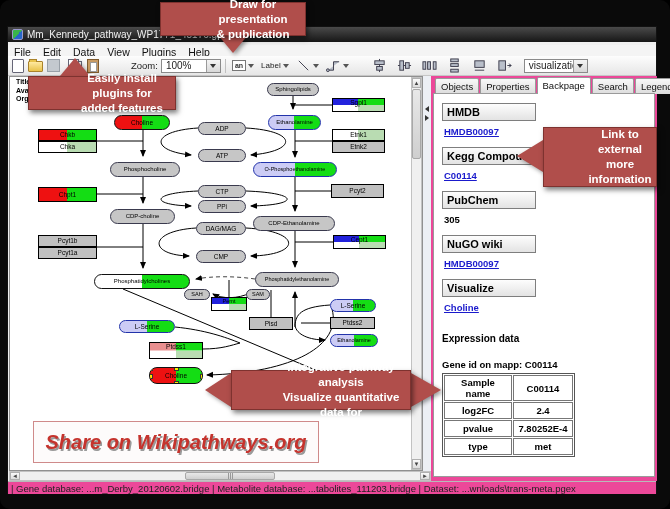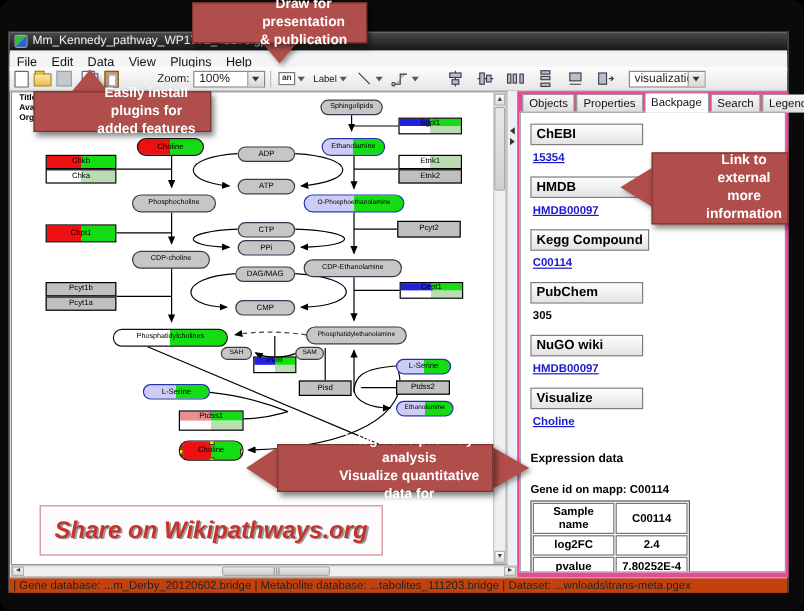--- a/index.html
+++ b/index.html
@@ -79,21 +79,21 @@
              font-weight:bold;font-size:11px;color:#000;padding:2px 4px;}
   .bp-link{display:block;margin:5px 0 0 2px;font-size:9.5px;font-weight:bold;color:var(--link-blue);text-decoration:underline;}
   .bp-value{display:block;margin:5px 0 0 2px;font-size:9.5px;font-weight:bold;color:#000;}
   #bp-expression{font-weight:bold;font-size:10px;color:#000;margin:20px 0 0 0;}
   #bp-geneid{font-weight:bold;font-size:9.5px;color:#000;margin-top:15px;}
   #exp-table{border-collapse:separate;border-spacing:1px;border:1px solid #555;background:#fff;margin-top:3px;}
   #exp-table td{border:1px solid #777;font-size:9.5px;font-weight:bold;text-align:center;padding:1px 3px;height:13px;margin-top:40px;}
   #exp-table td:first-child{width:60px;}
   #exp-table td:last-child{width:52px;}
   
-  #statusbar{position:absolute;left:0;top:454px;width:100%;height:13px;background:#c2410c;border-top:1px solid #b9b9b9;
+  #statusbar{position:absolute;left:0;top:454px;width:100%;height:13px;background:#ec4899;border-top:1px solid #b9b9b9;
              font-size:9.5px;color:#222;display:flex;align-items:center;padding-left:3px;box-sizing:border-box;white-space:nowrap;overflow:hidden;}
   
   .callout{position:absolute;z-index:50;background:var(--callout-bg);border:1px solid var(--callout-border);
            box-shadow:2px 3px 5px rgba(0,0,0,0.5);color:#fff;font-weight:bold;text-align:center;
            display:flex;flex-direction:column;justify-content:center;box-sizing:border-box;padding-left:40px;}
   .callout-line{font-size:11.5px;line-height:15px;}
   .co-arrow{position:absolute;z-index:49;width:0;height:0;filter:drop-shadow(2px 2px 2px rgba(0,0,0,0.4));}
   #share-box{position:absolute;left:33px;top:421px;width:284px;height:40px;z-index:50;background:rgba(253,250,250,0.88);
              border:1px solid #cf8a8a;display:flex;align-items:center;justify-content:center;}
   #share-text{font-size:20px;font-weight:bold;font-style:italic;color:var(--share-red);text-shadow:1.5px 1.5px 0 #9a9a9a;}
@@ -318,21 +318,20 @@
     <div id="right-panel">
       <div id="tabstrip">
           <div class="tab">Objects</div>
           <div class="tab">Properties</div>
           <div class="tab active">Backpage</div>
           <div class="tab">Search</div>
           <div class="tab">Legend</div>
         </div>
       <div id="bp-content">
         <div id="bp-sections">
-            <div class="bp-section"><div class="bp-header">ChEBI</div><a class="bp-link">15354</a></div>
             <div class="bp-section"><div class="bp-header">HMDB</div><a class="bp-link">HMDB00097</a></div>
             <div class="bp-section"><div class="bp-header">Kegg Compound</div><a class="bp-link">C00114</a></div>
             <div class="bp-section"><div class="bp-header">PubChem</div><div class="bp-value">305</div></div>
             <div class="bp-section"><div class="bp-header">NuGO wiki</div><a class="bp-link">HMDB00097</a></div>
             <div class="bp-section"><div class="bp-header">Visualize</div><a class="bp-link">Choline</a></div>
           </div>
         <div id="bp-expression">Expression data</div>
         <div id="bp-geneid">Gene id on mapp: C00114</div>
         <table id="exp-table">
             <tbody>

